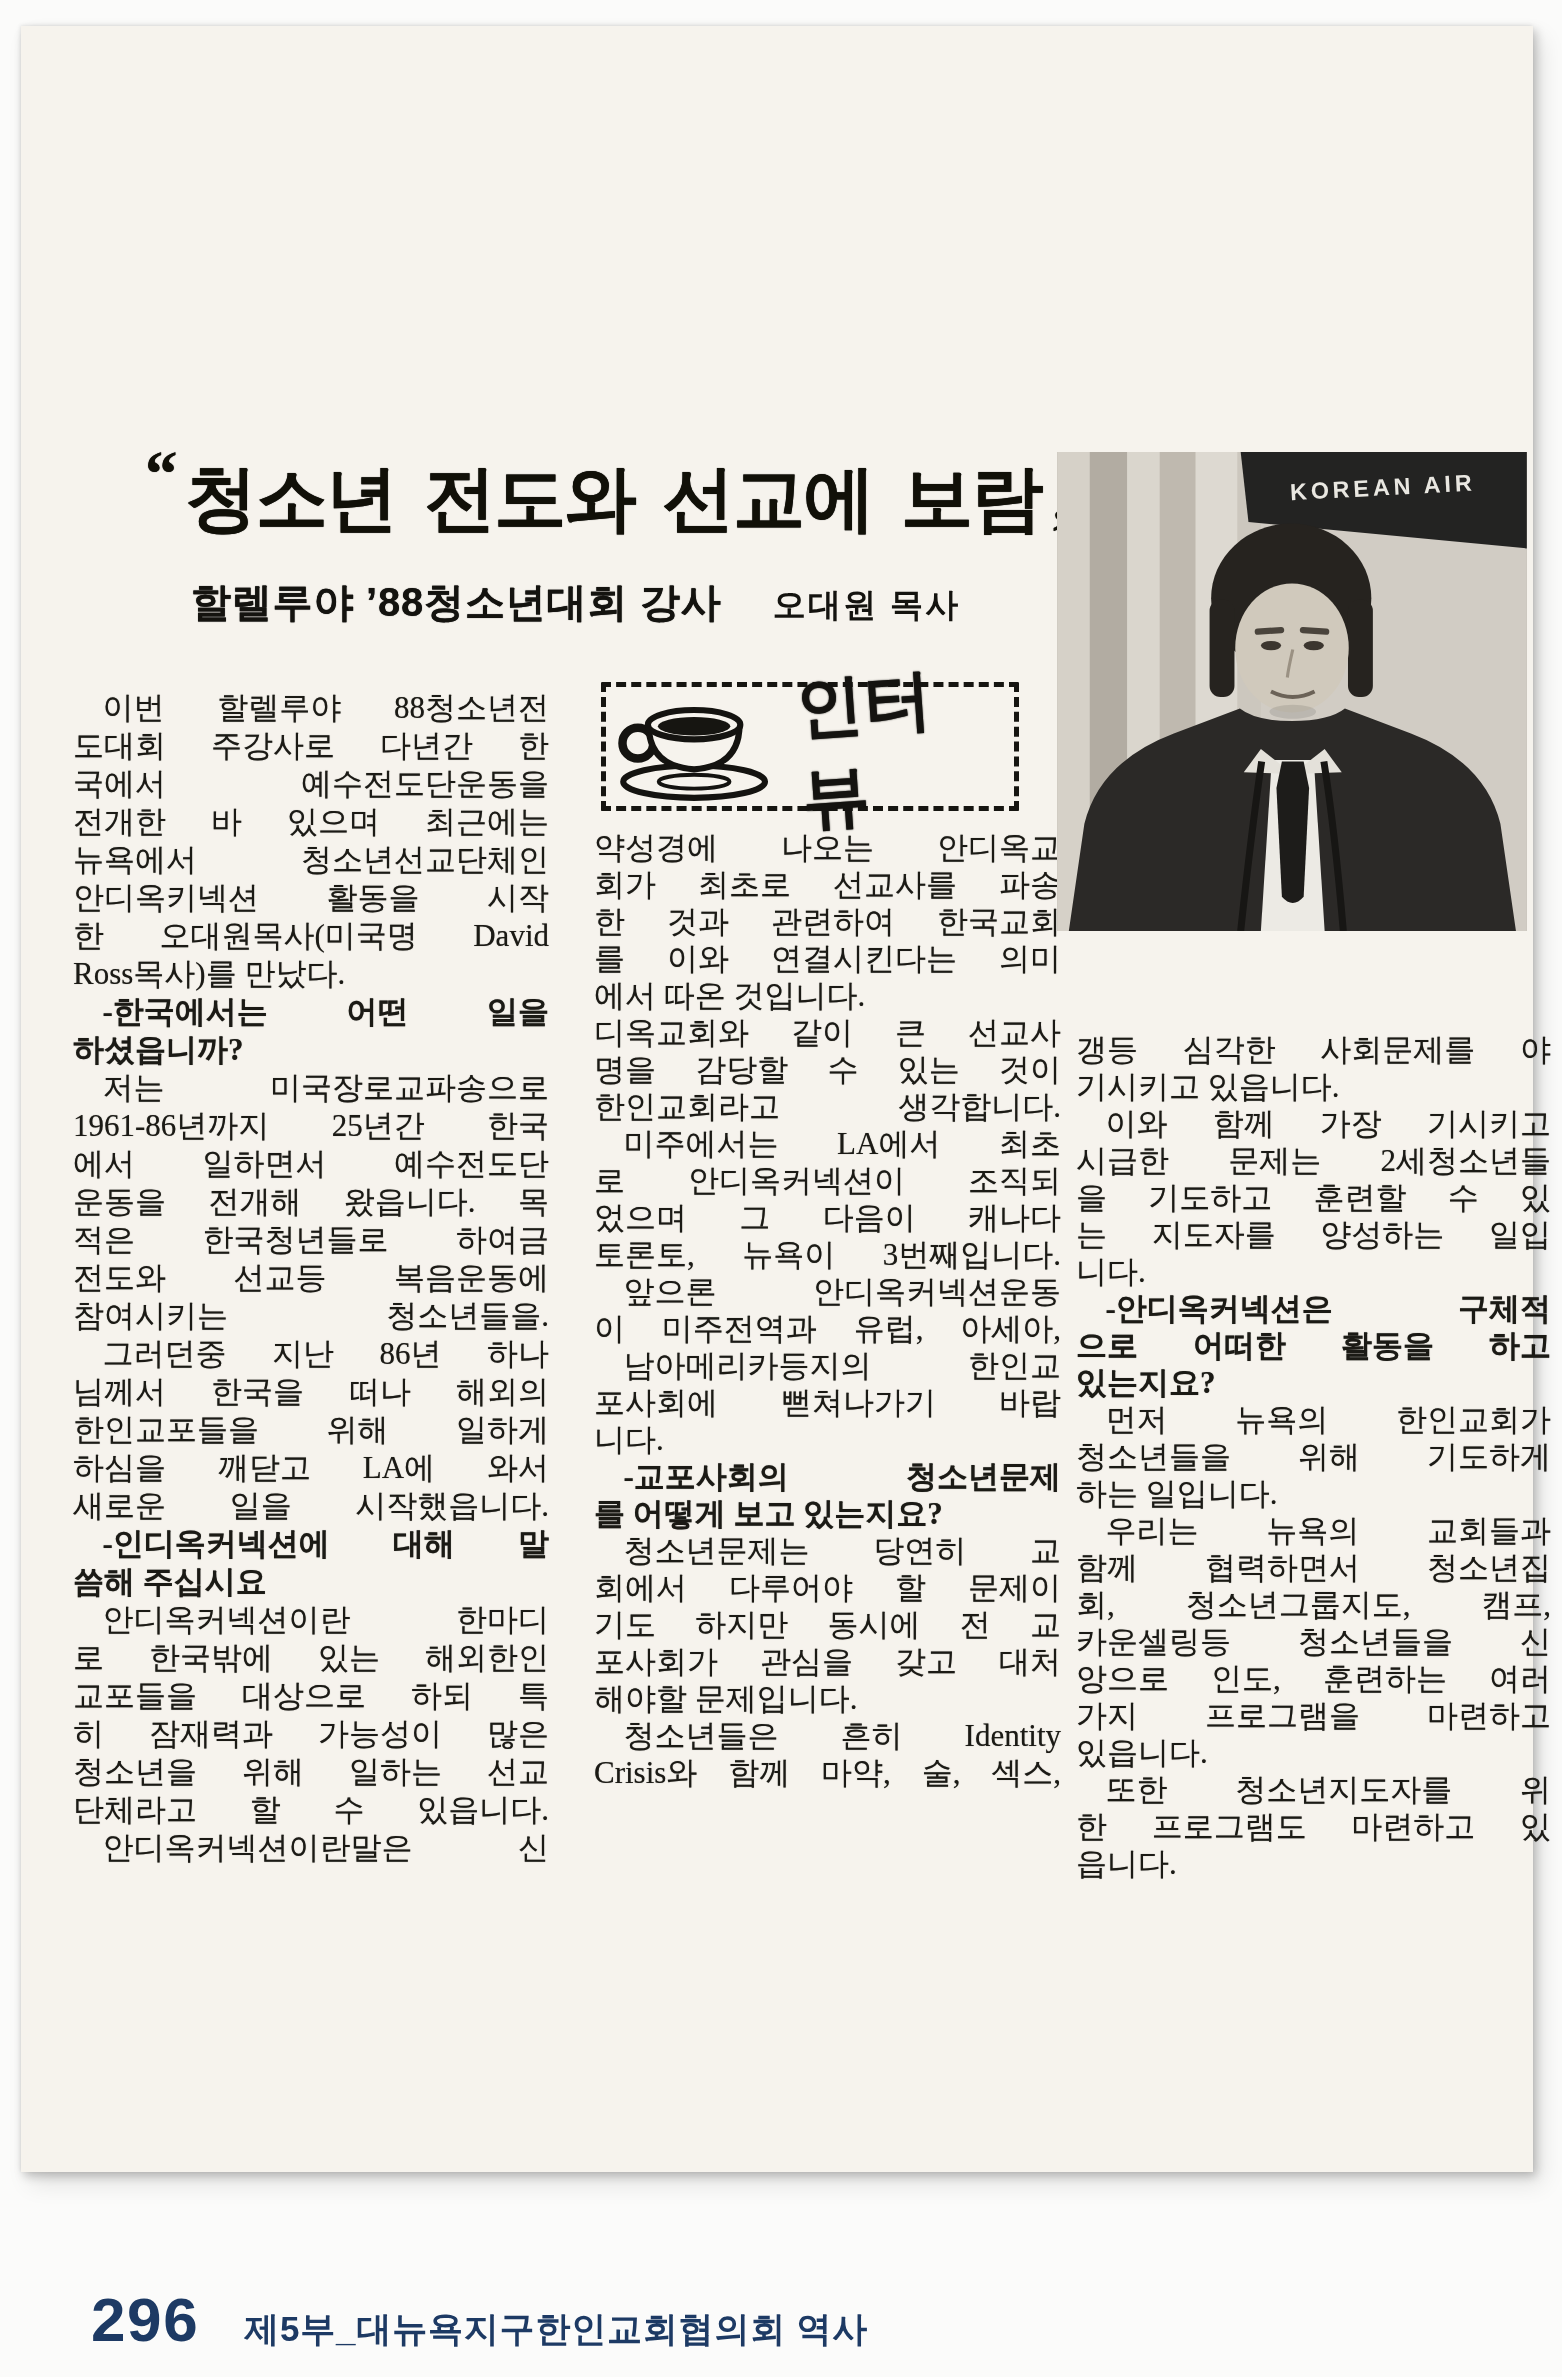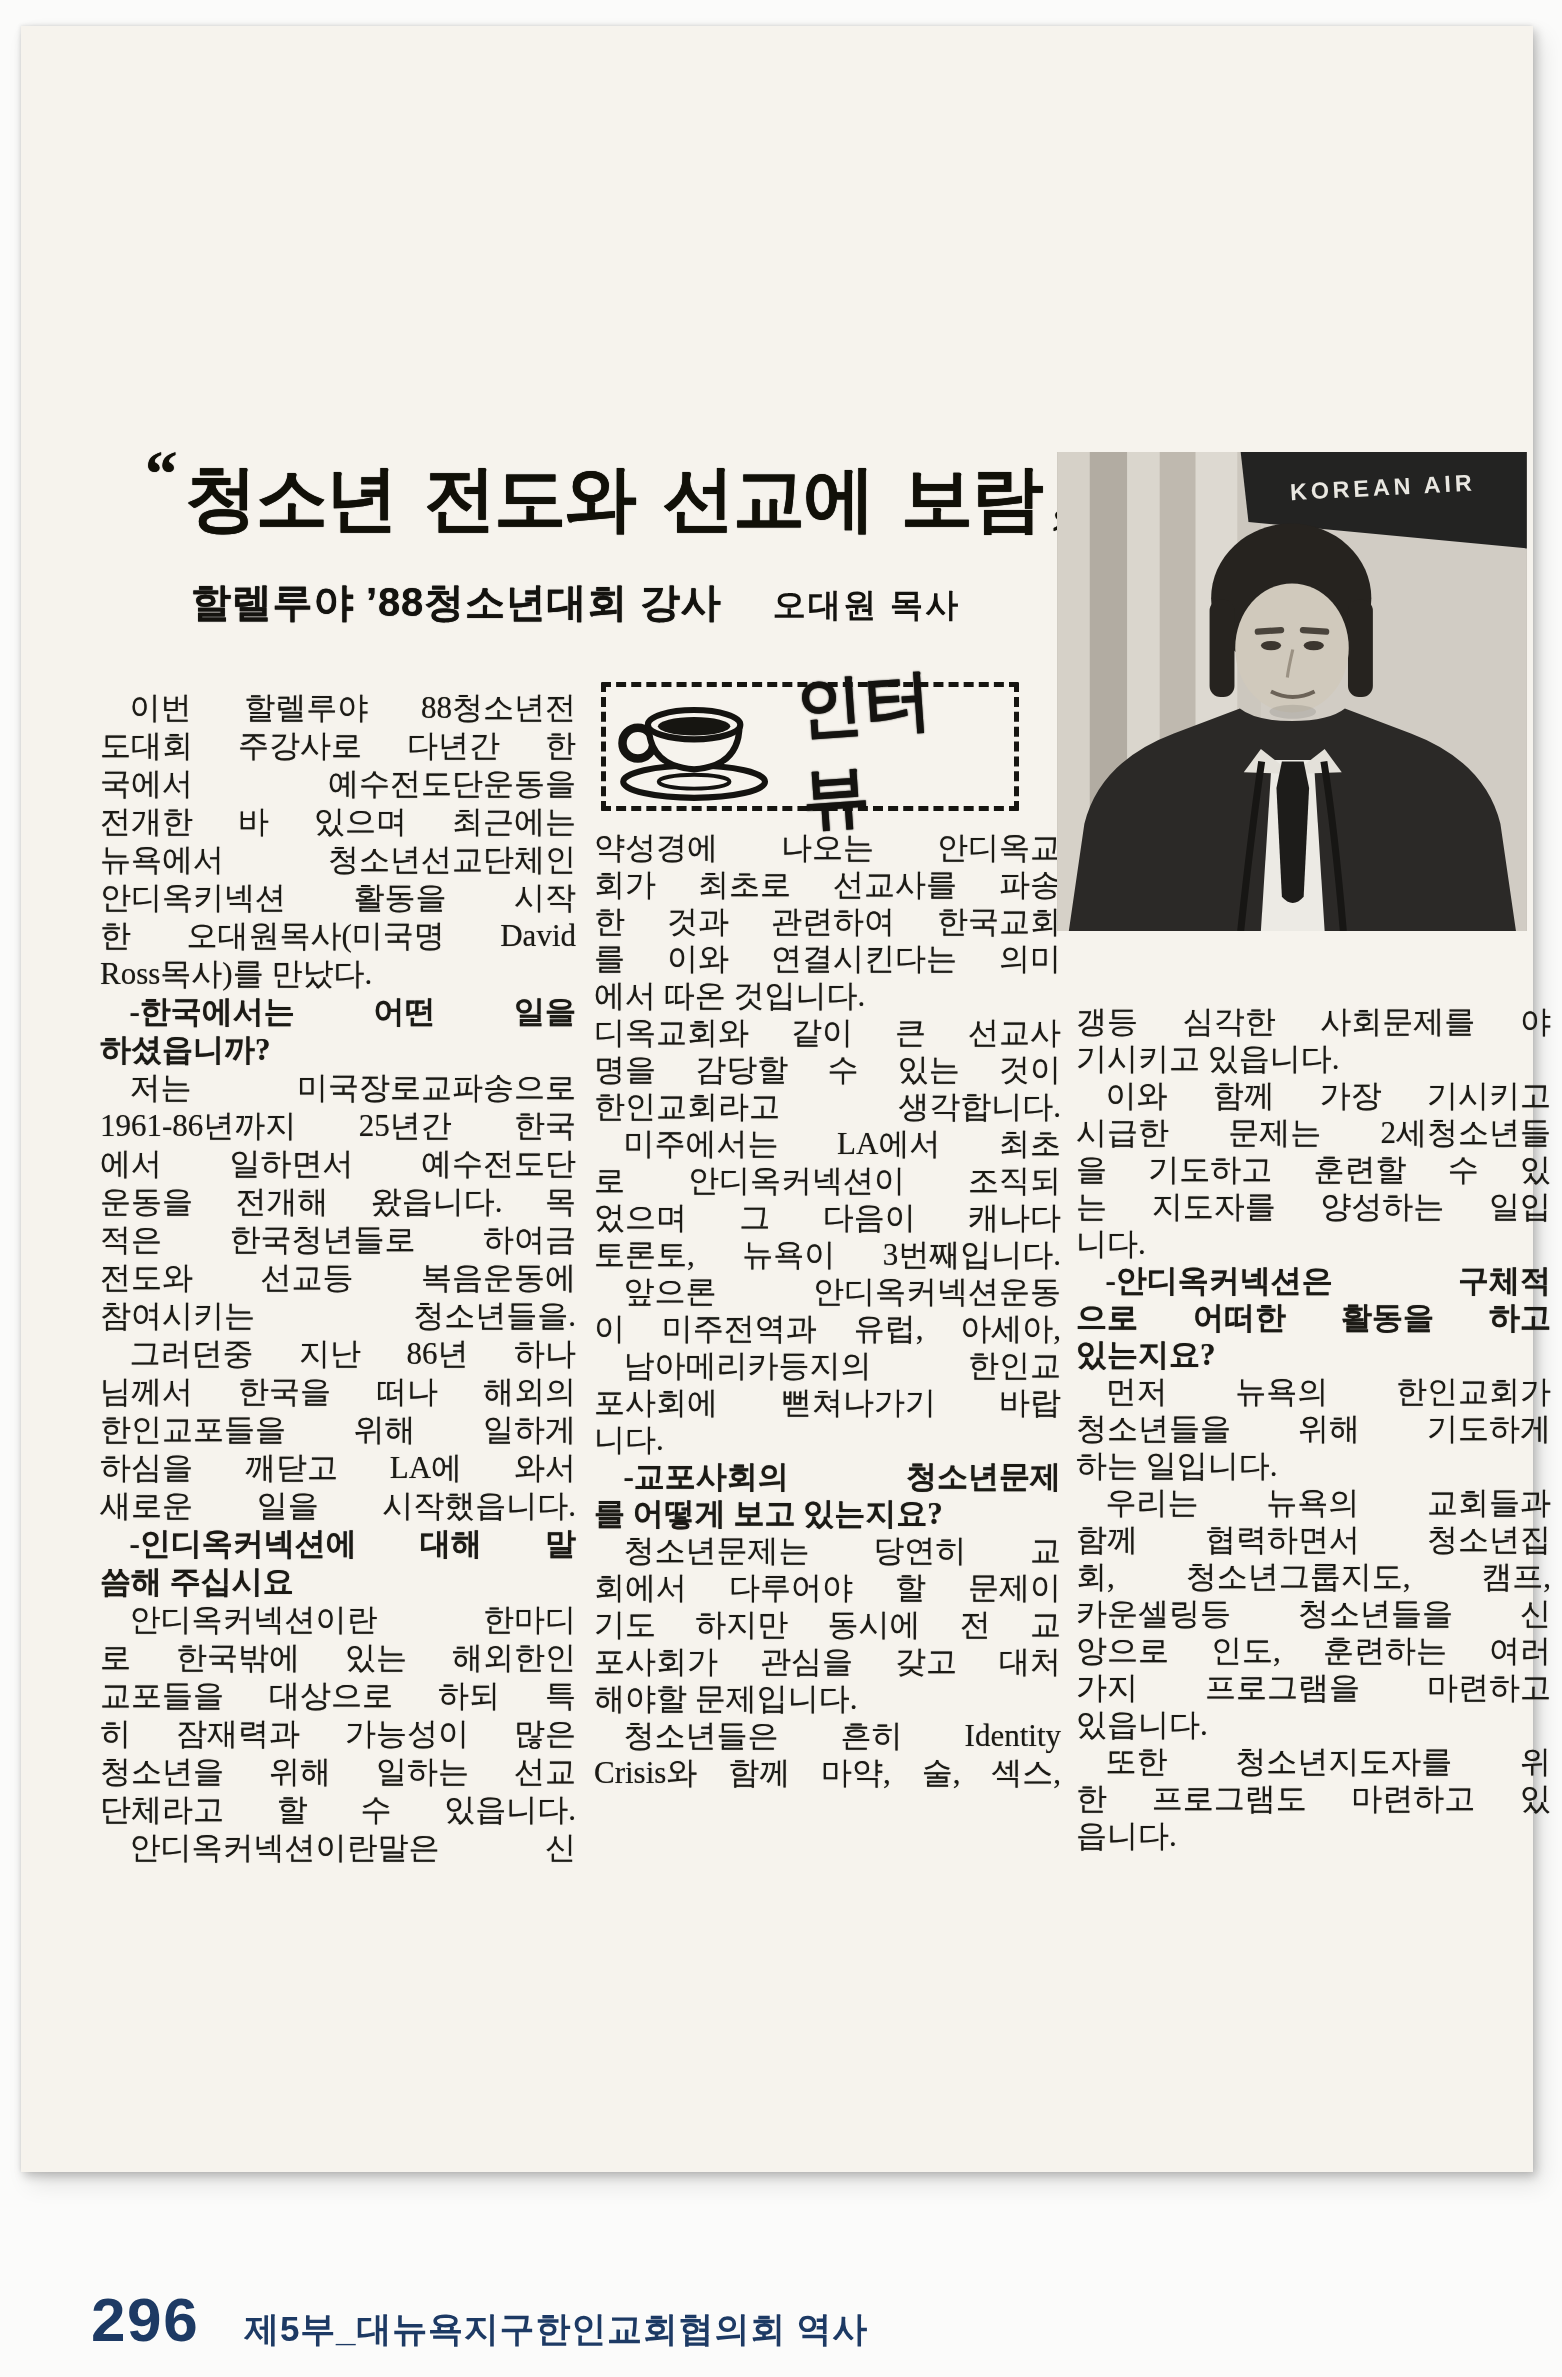--- a/index.html
+++ b/index.html
@@ -50,23 +50,23 @@
     text-shadow:0 0 1.6px #141310;
   }
   
   .photo{
     position:absolute;left:1036px;top:426px;width:470px;height:479px;
     background:#c6c1b8;overflow:hidden;
     box-shadow:0 0 0 1.6px rgba(20,20,20,.55) inset;
   }
   
   .col{position:absolute;color:#1b1a15;}
-  .col-1{left:79px;top:663px;width:476px;}
+  .col-1{left:52px;top:663px;width:476px;}
   .col-2{left:573px;top:803px;width:467px;}
-  .col-3{left:1055px;top:977px;width:475px;}
+  .col-3{left:1055px;top:1005px;width:475px;}
   .tline{
     font-size:31px;line-height:38px;
     text-align:justify;text-align-last:justify;
     text-shadow:0 0 0.8px rgba(10,10,5,.55);
     font-family:"Liberation Serif","DejaVu Serif",serif;
   }
   .col-2 .tline{line-height:37px;}
   .col-3 .tline{line-height:37px;}
   .tline.bold{font-weight:800;}
   .tline.noj{text-align-last:left;}

